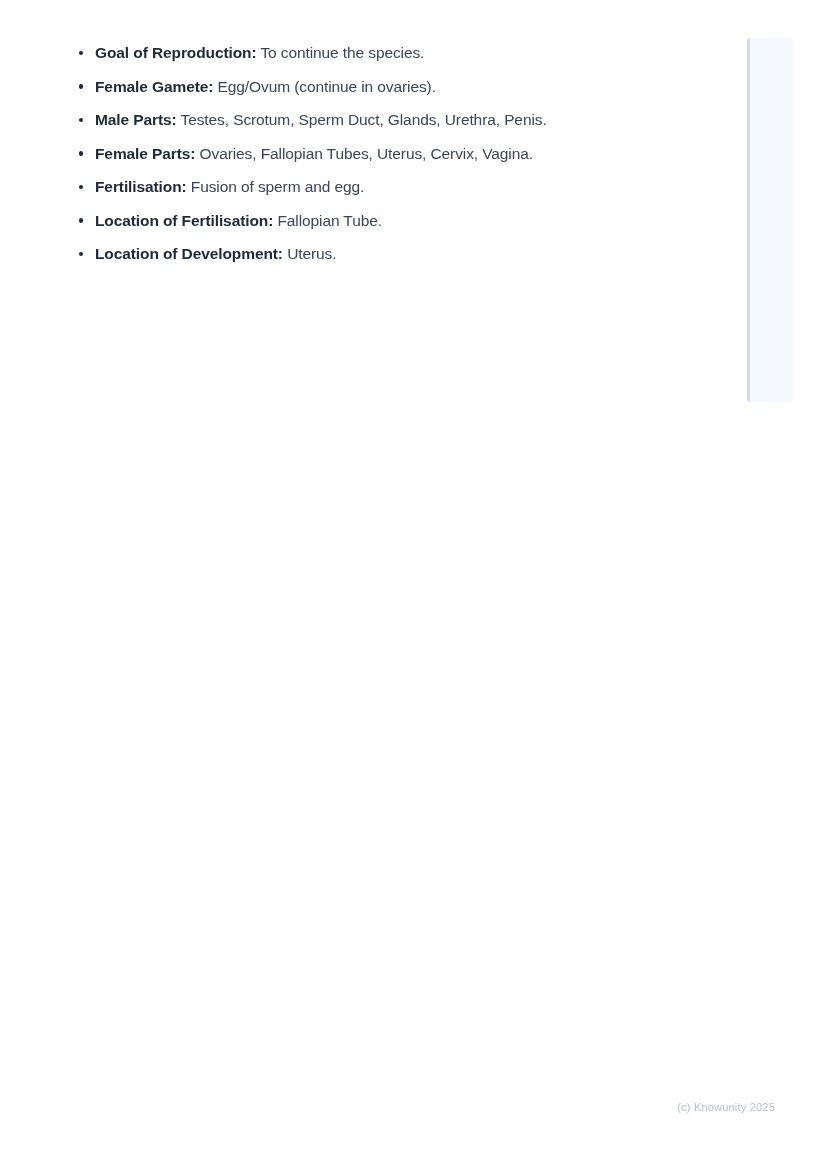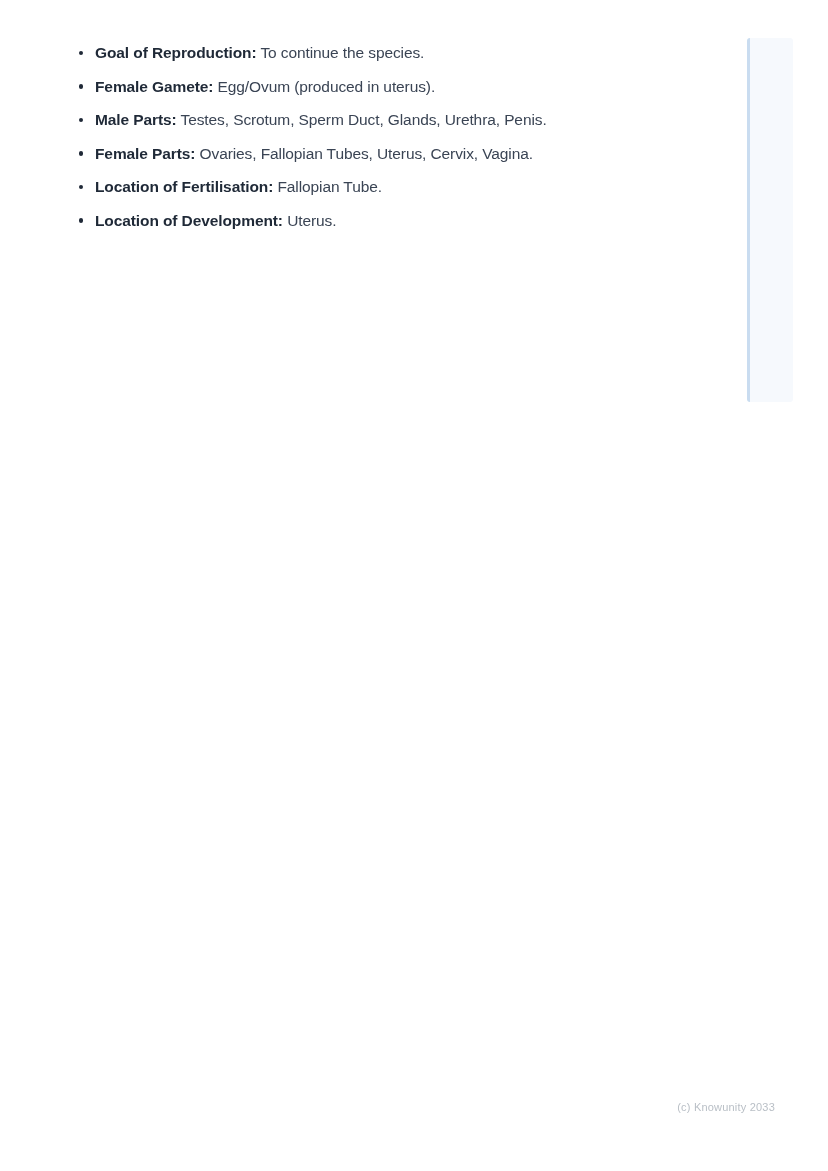--- a/index.html
+++ b/index.html
@@ -64,24 +64,25 @@
     color: #b9bfc6;
   }
 </style>
 </head>
 <body>
 
 <div class="page">
 
   <ul class="notes-list">
       <li class="note-item"><span class="note-label">Goal of Reproduction:</span><span class="note-text"> To continue the species.</span></li>
-      <li class="note-item"><span class="note-label">Female Gamete:</span><span class="note-text"> Egg/Ovum (produced in uterus).</span></li>
+      <li class="note-item"><span class="note-label">Female Gamete:</span><span class="note-text"> Egg/Ovum (continue in ovaries).</span></li>
       <li class="note-item"><span class="note-label">Male Parts:</span><span class="note-text"> Testes, Scrotum, Sperm Duct, Glands, Urethra, Penis.</span></li>
       <li class="note-item"><span class="note-label">Female Parts:</span><span class="note-text"> Ovaries, Fallopian Tubes, Uterus, Cervix, Vagina.</span></li>
+      <li class="note-item"><span class="note-label">Fertilisation:</span><span class="note-text"> Fusion of sperm and egg.</span></li>
       <li class="note-item"><span class="note-label">Location of Fertilisation:</span><span class="note-text"> Fallopian Tube.</span></li>
       <li class="note-item"><span class="note-label">Location of Development:</span><span class="note-text"> Uterus.</span></li>
     </ul>
 
   <div class="callout-strip"></div>
 
-  <div class="footer">(c) Knowunity 2033</div>
+  <div class="footer">(c) Knowunity 2025</div>
 
 </div>
 
 </body></html>

